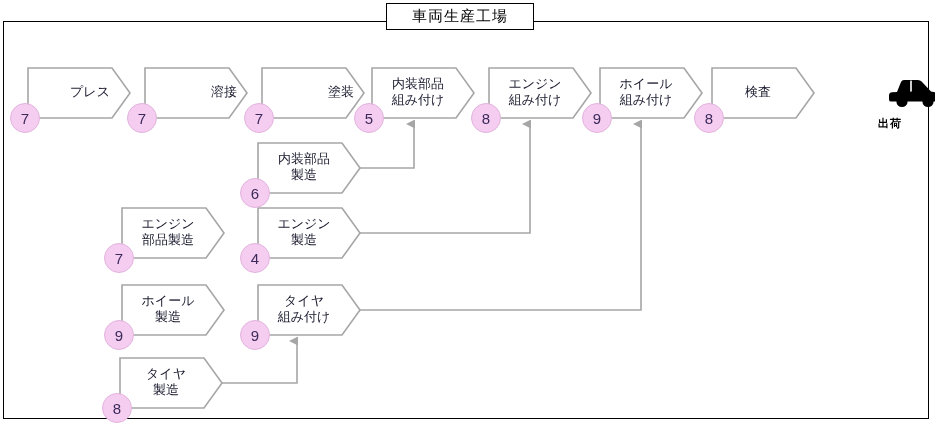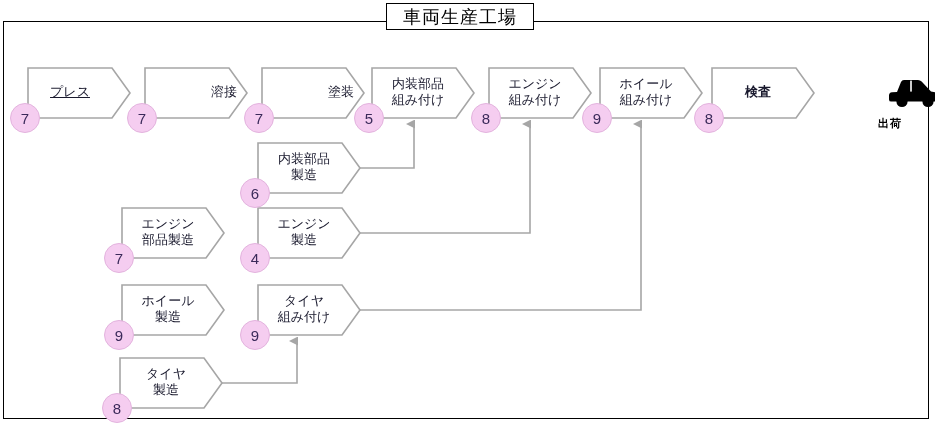--- a/index.html
+++ b/index.html
@@ -35,21 +35,21 @@
     left: 386px;
     top: 3px;
     width: 148px;
     height: 27px;
     border: 1px solid #000000;
     background: #ffffff;
     box-sizing: border-box;
     display: flex;
     align-items: center;
     justify-content: center;
-    font-size: 18px;
+    font-size: 15px;
     color: #000000;
     letter-spacing: 1px;
     z-index: 5;
   }
   
   #diagram-svg {
     position: absolute;
     left: 0;
     top: 0;
     width: 935px;
@@ -146,30 +146,30 @@
 
     <polyline class="connector" marker-end="url(#arrowUp)" points="360,168 414,168 414,124"></polyline>
 
     <polyline class="connector" marker-end="url(#arrowUp)" points="360,233 530,233 530,124"></polyline>
 
     <polyline class="connector" marker-end="url(#arrowUp)" points="360,310 641,310 641,124"></polyline>
 
     <polyline class="connector" marker-end="url(#arrowUp)" points="222,383 297,383 297,341"></polyline>
   </svg>
 
-  <div class="chev-label" style="left:24px; top:84px; width:92px;text-decoration:underline;">プレス</div>
+  <div class="chev-label" style="left:44px; top:84px; width:92px;">プレス</div>
   <div class="chev-label" style="left:145px; top:84px; width:92px;text-align:right;">溶接</div>
   <div class="chev-label" style="left:262px; top:84px; width:92px;text-align:right;">塗装</div>
   <div class="chev-label" style="left:372px; top:76px; width:92px;">内装部品
 組み付け</div>
   <div class="chev-label" style="left:489px; top:76px; width:92px;">エンジン
 組み付け</div>
   <div class="chev-label" style="left:600px; top:76px; width:92px;">ホイール
 組み付け</div>
-  <div class="chev-label" style="left:712px; top:84px; width:92px;font-weight:bold;">検査</div>
+  <div class="chev-label" style="left:712px; top:84px; width:92px;">検査</div>
 
   <div class="chev-label" style="left:258px; top:151px; width:92px;">内装部品
 製造</div>
   <div class="chev-label" style="left:122px; top:216px; width:92px;">エンジン
 部品製造</div>
   <div class="chev-label" style="left:258px; top:216px; width:92px;">エンジン
 製造</div>
   <div class="chev-label" style="left:122px; top:293px; width:92px;">ホイール
 製造</div>
   <div class="chev-label" style="left:258px; top:293px; width:92px;">タイヤ

